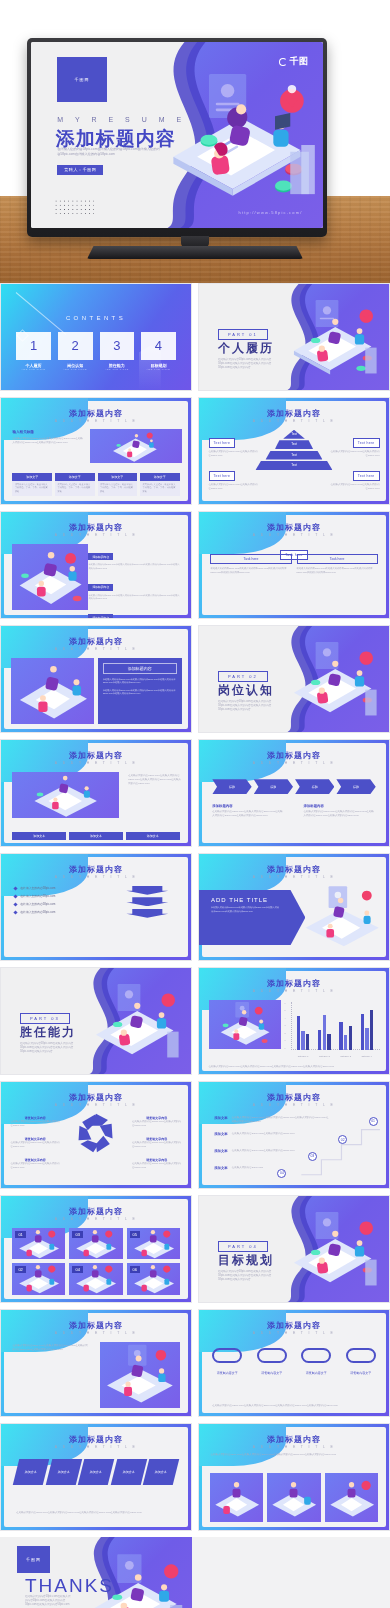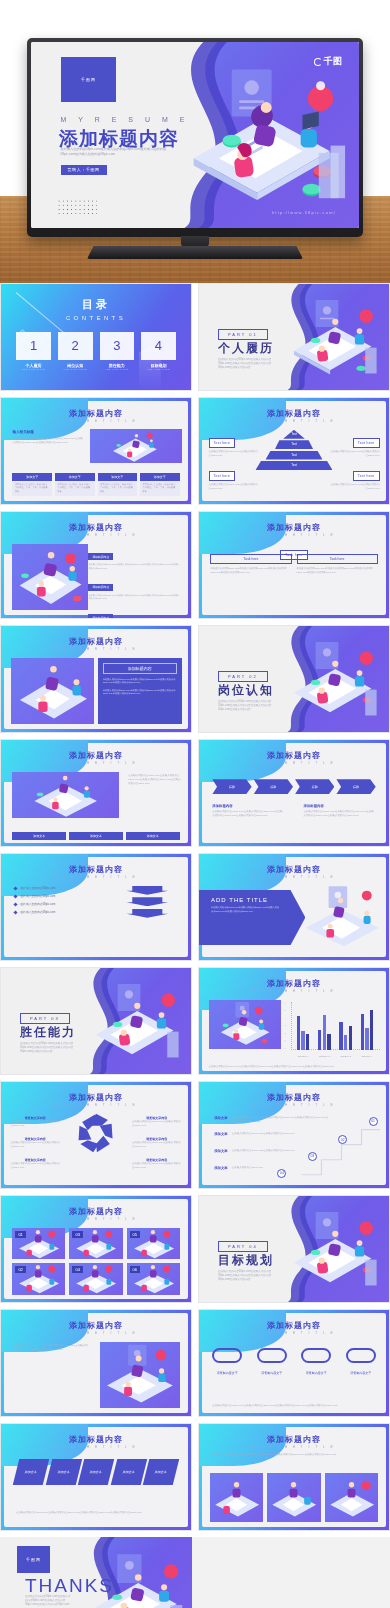--- a/index.html
+++ b/index.html
@@ -15,21 +15,21 @@
     background:
       repeating-linear-gradient(90deg,
         rgba(0,0,0,.07) 0px, rgba(0,0,0,0) 1px, rgba(0,0,0,0) 9px, rgba(0,0,0,.05) 10px),
       linear-gradient(180deg,#c58f54 0%, #b87e45 35%, #a96f39 70%, #9c642f 100%);
   }
   .hero-floor:after{ content:""; position:absolute; inset:0;
     background:repeating-linear-gradient(180deg, rgba(255,255,255,.10) 0 2px, rgba(0,0,0,.05) 2px 5px);
     opacity:.5;}
 
   
-  .tv { position:absolute; left:27px; top:38px; width:336px; height:199px;
+  .tv { position:absolute; left:27px; top:38px; width:300px; height:199px;
         background:linear-gradient(180deg,#3b3b3f,#1d1d20); border-radius:5px;
         padding:4px 4px 9px 4px; box-shadow:0 6px 14px rgba(0,0,0,.35); }
   .tv-screen { position:relative; width:100%; height:100%; overflow:hidden; border-radius:2px;
         background:#f1f1f2; }
   .tv-stand-neck{ position:absolute; left:50%; top:236px; transform:translateX(-50%);
         width:28px; height:12px; background:linear-gradient(180deg,#36363a,#202023); border-radius:0 0 5px 5px;}
   .tv-stand-base{ position:absolute; left:50%; top:246px; transform:translateX(-50%);
         width:216px; height:13px; border-radius:3px;
         background:linear-gradient(180deg,#45454a,#17171a);
         box-shadow:0 3px 6px rgba(0,0,0,.4);
@@ -318,21 +318,20 @@
 
   <div class="grid">
 
     <div class="row">
 
       <div class="slide">
         <div class="toc"></div>
         <div class="toc-line"></div>
         <div class="toc-dia"></div>
         <div class="toc-deco"></div>
-        <div class="toc-h">目录</div>
         <div class="toc-s">CONTENTS</div>
         <div class="toc-items">
           <div class="toc-item">
             <div class="toc-num">1</div>
             <div class="toc-lbl">个人履历</div>
             <div class="toc-eng">ADD THE TITLE</div>
           </div>
           <div class="toc-item">
             <div class="toc-num">2</div>
             <div class="toc-lbl">岗位认知</div>

